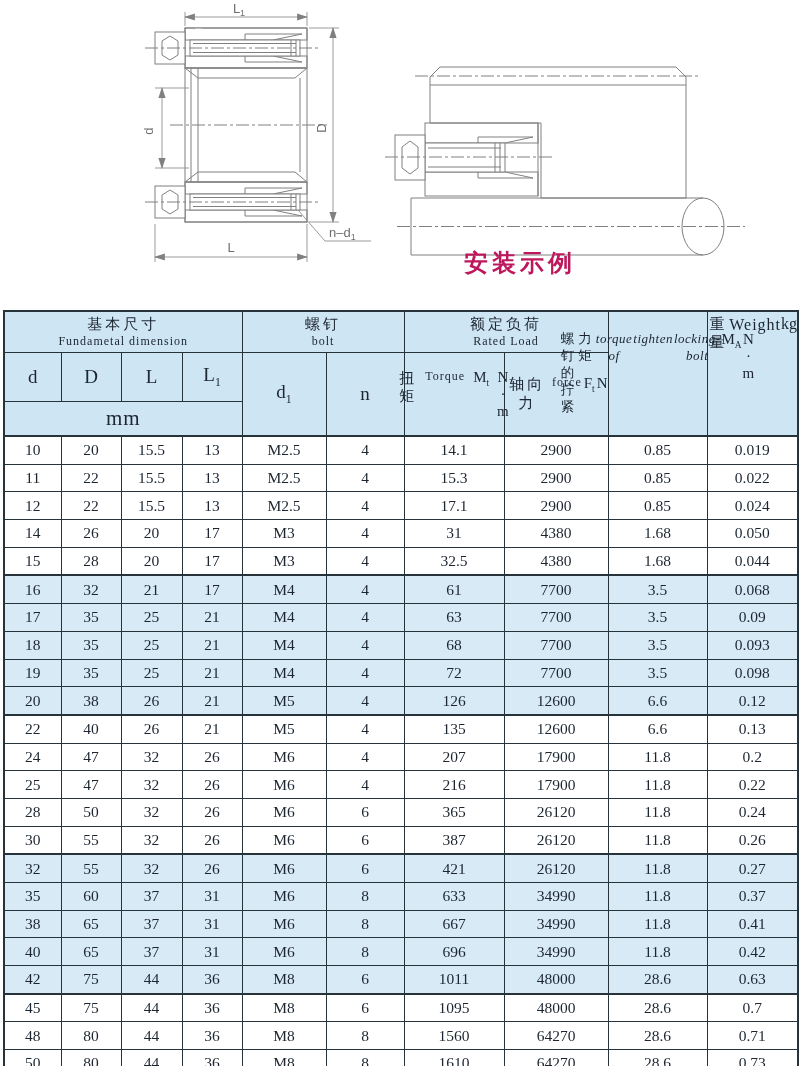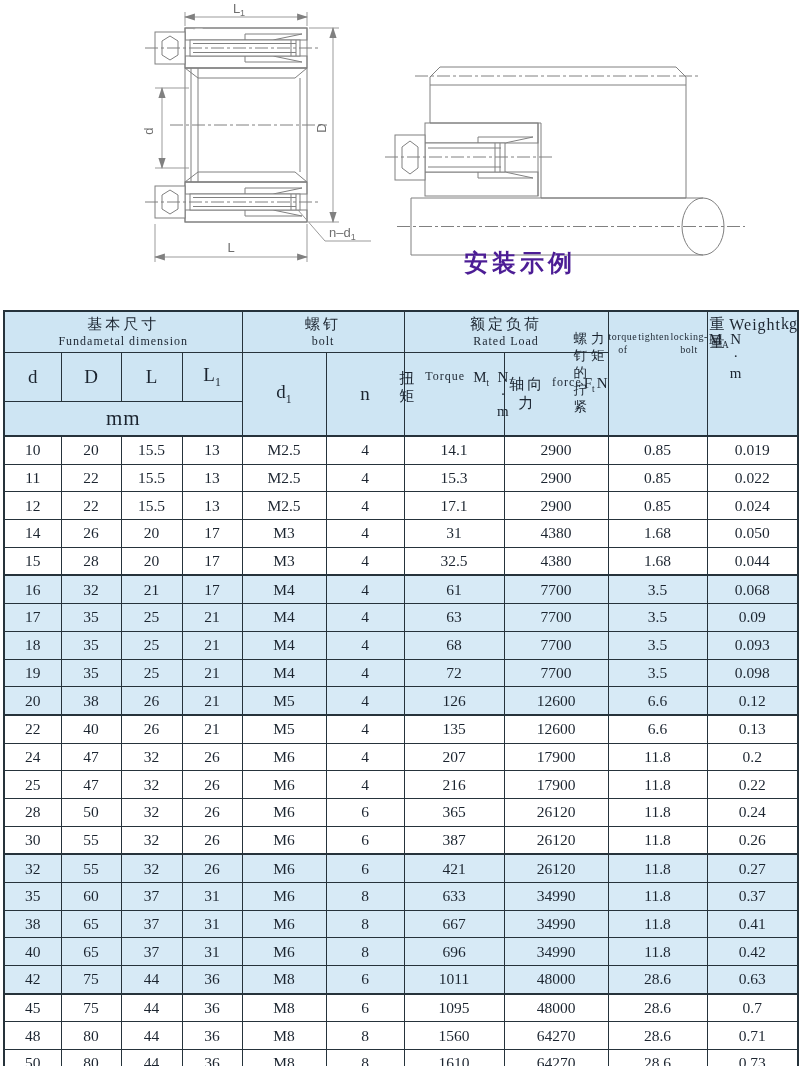--- a/index.html
+++ b/index.html
@@ -10,42 +10,42 @@
   }
   .page{position:absolute;inset:0;}
 
   
   svg{position:absolute;}
   #draw-left{left:95px;top:0px;}
   #draw-right{left:383px;top:55px;}
   svg text{font-family:"Liberation Sans","DejaVu Sans",sans-serif;fill:#6f6f6f;font-size:13px;}
   .caption{
     position:absolute;left:440px;top:247px;width:160px;text-align:center;
-    font-size:24px;font-weight:bold;color:#4c1d95;letter-spacing:4px;
+    font-size:24px;font-weight:bold;color:#be185d;letter-spacing:4px;
     font-family:"Liberation Serif","DejaVu Serif",serif;
   }
 
   
   table.spec{
     position:absolute;left:3px;top:298px;width:794px;
     border-collapse:collapse;table-layout:fixed;
     border:2px solid #26333b;
     margin-top:12px;
   }
   table.spec th, table.spec td{
     border:1px solid #26333b;text-align:center;vertical-align:middle;
     color:#1c2530;padding:0;
   }
   thead th{background:#cee5f3;font-weight:normal;}
   .h1 th{height:40px;}
   .h2 th{height:48px;}
   .h3 th{height:33px;}
   .zh{font-size:15px;letter-spacing:3px;line-height:1.25;}
   .en{font-size:12px;letter-spacing:1px;line-height:1.2;}
-  .en-sm{font-size:10px;line-height:1.25;letter-spacing:0.5px;}
+  .en-sm{font-size:13px;line-height:1.25;letter-spacing:0.5px;font-style:italic;}
   .dimletter{font-size:19px;}
   .mmrow{font-size:21px;letter-spacing:1px;}
   sub{font-size:62%;}
   .stack{display:flex;flex-direction:row;justify-content:center;gap:1px;}
   .spread{display:flex;flex-direction:row;justify-content:space-around;height:118px;}
   .sym,.unit{font-size:15px;}
   tbody td{font-size:15.5px;height:26.7px;background:#ffffff;}
   tbody tr.blue td{background:#d7eaf6;}
   tbody tr.group-start td{border-top:2px solid #26333b;}
   tbody tr:first-child td{border-top:2.5px solid #26333b;}

